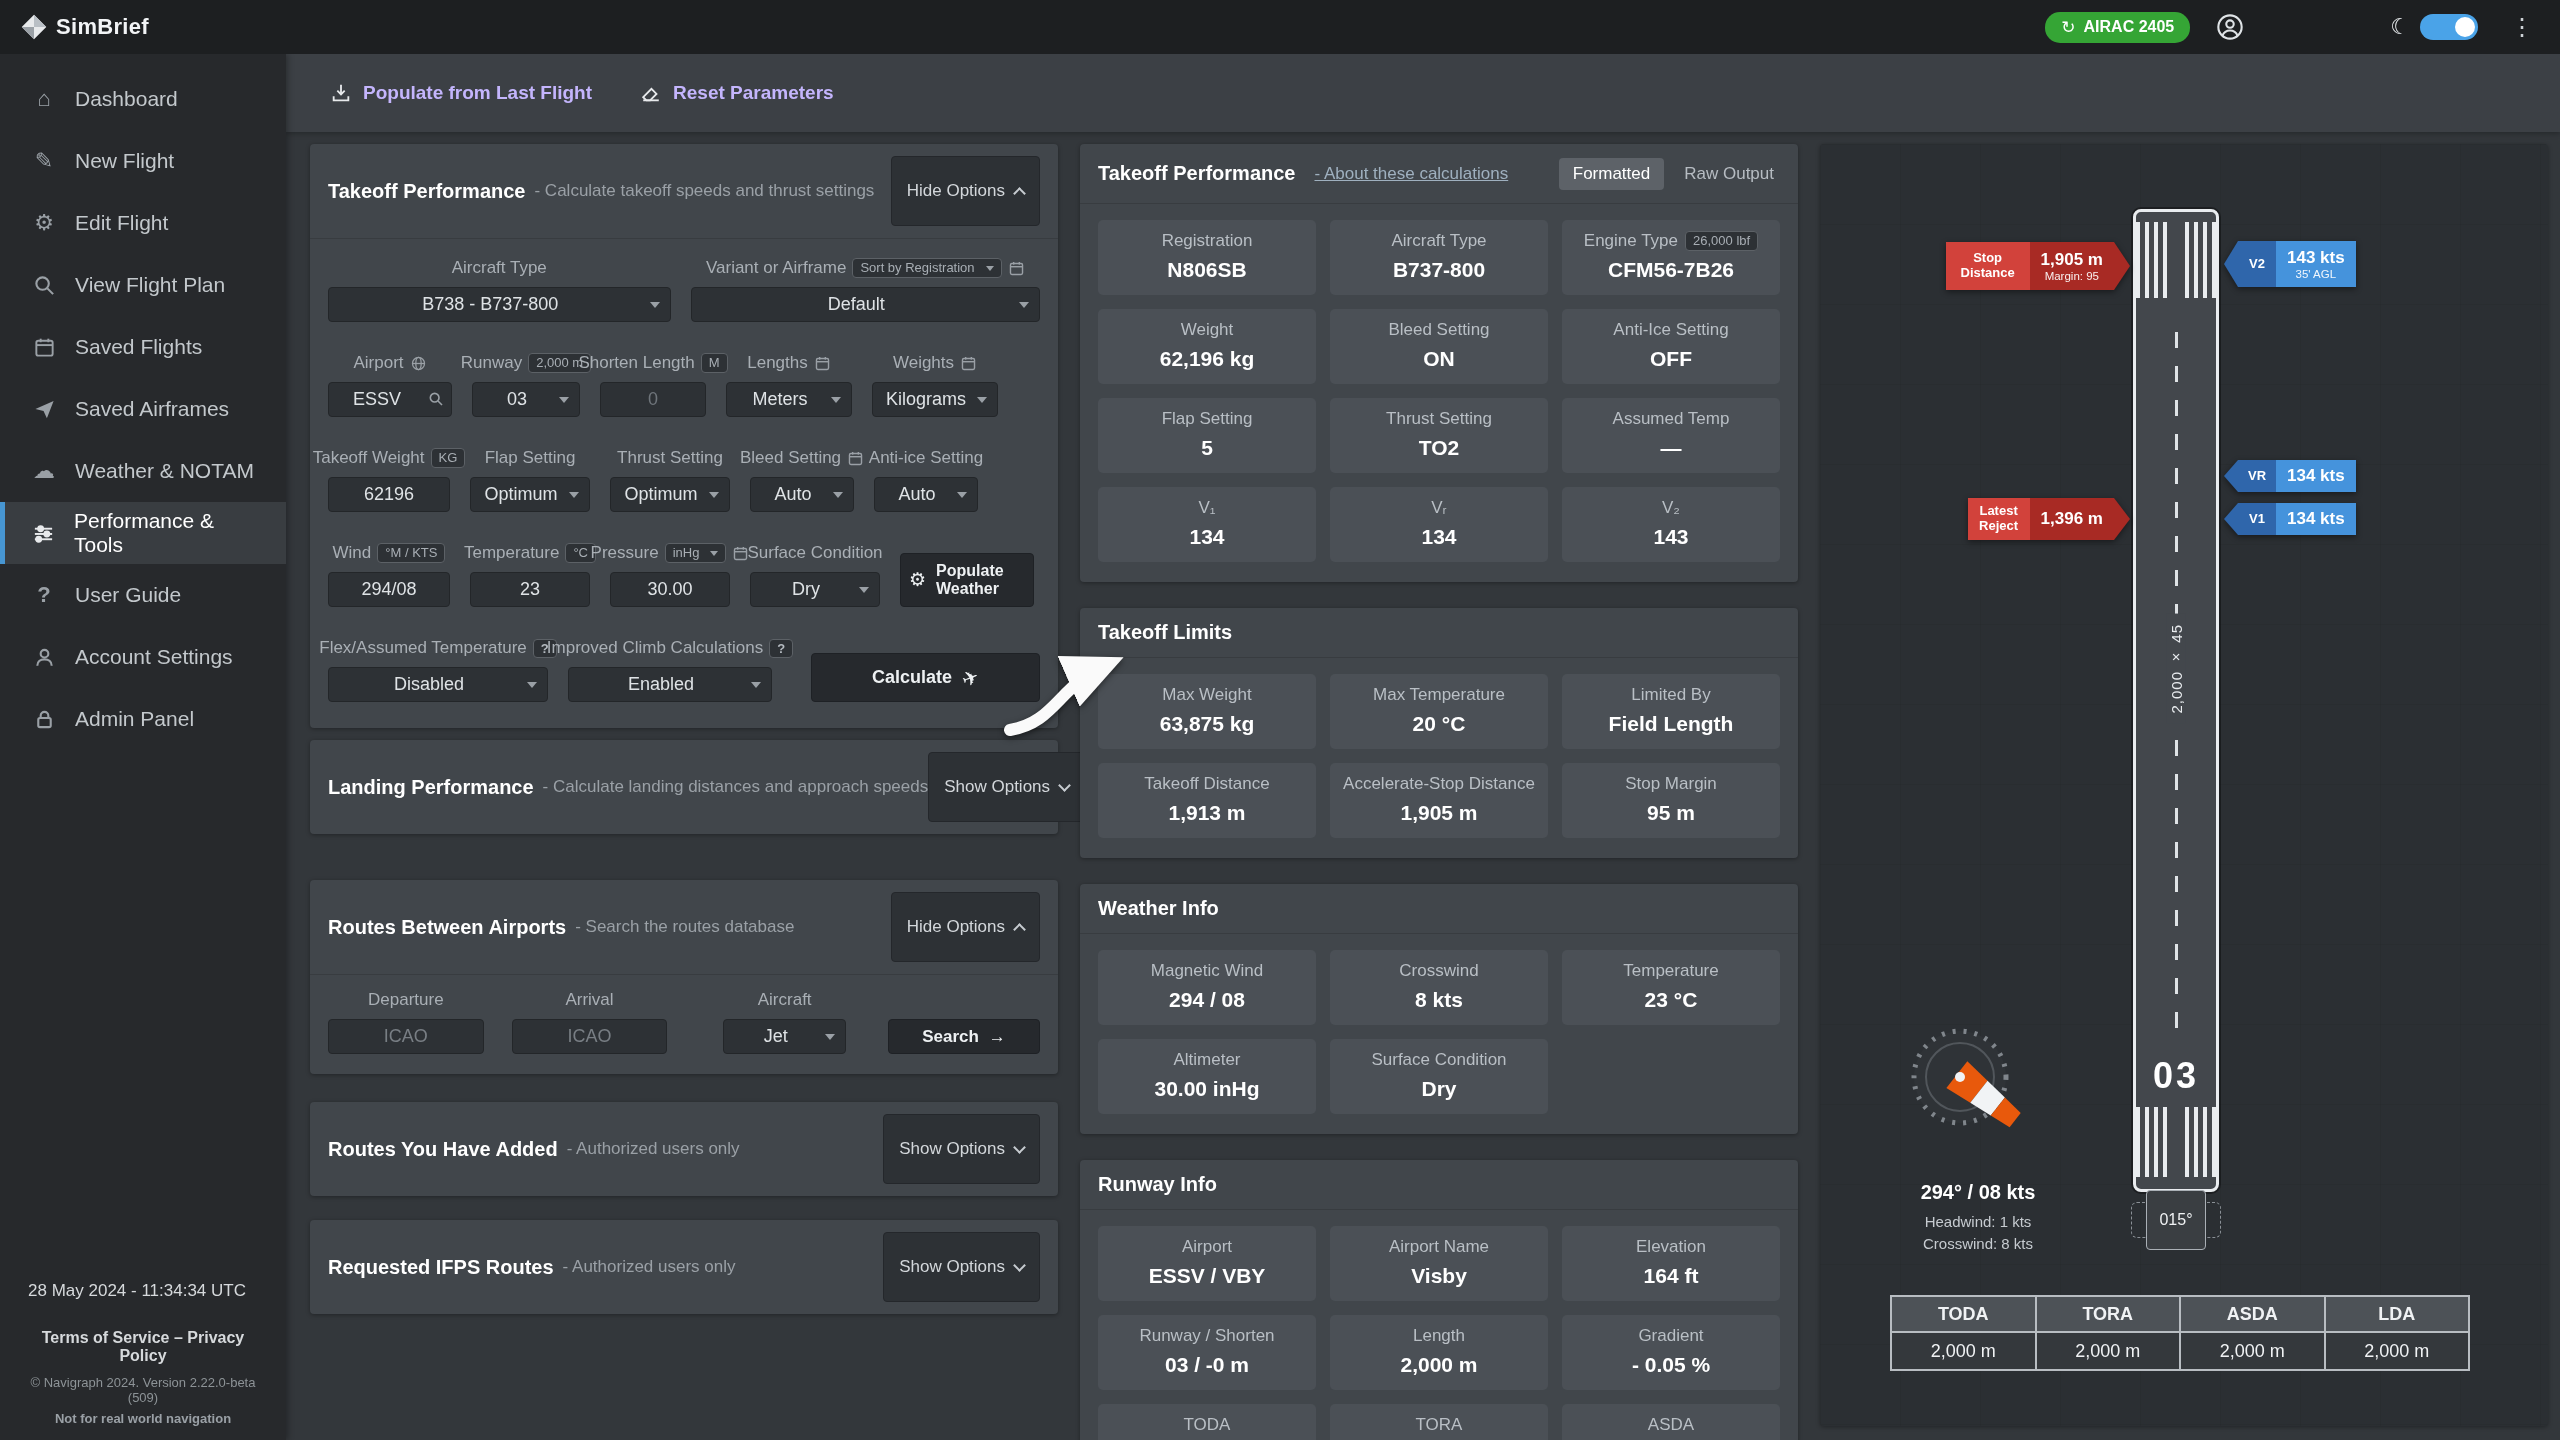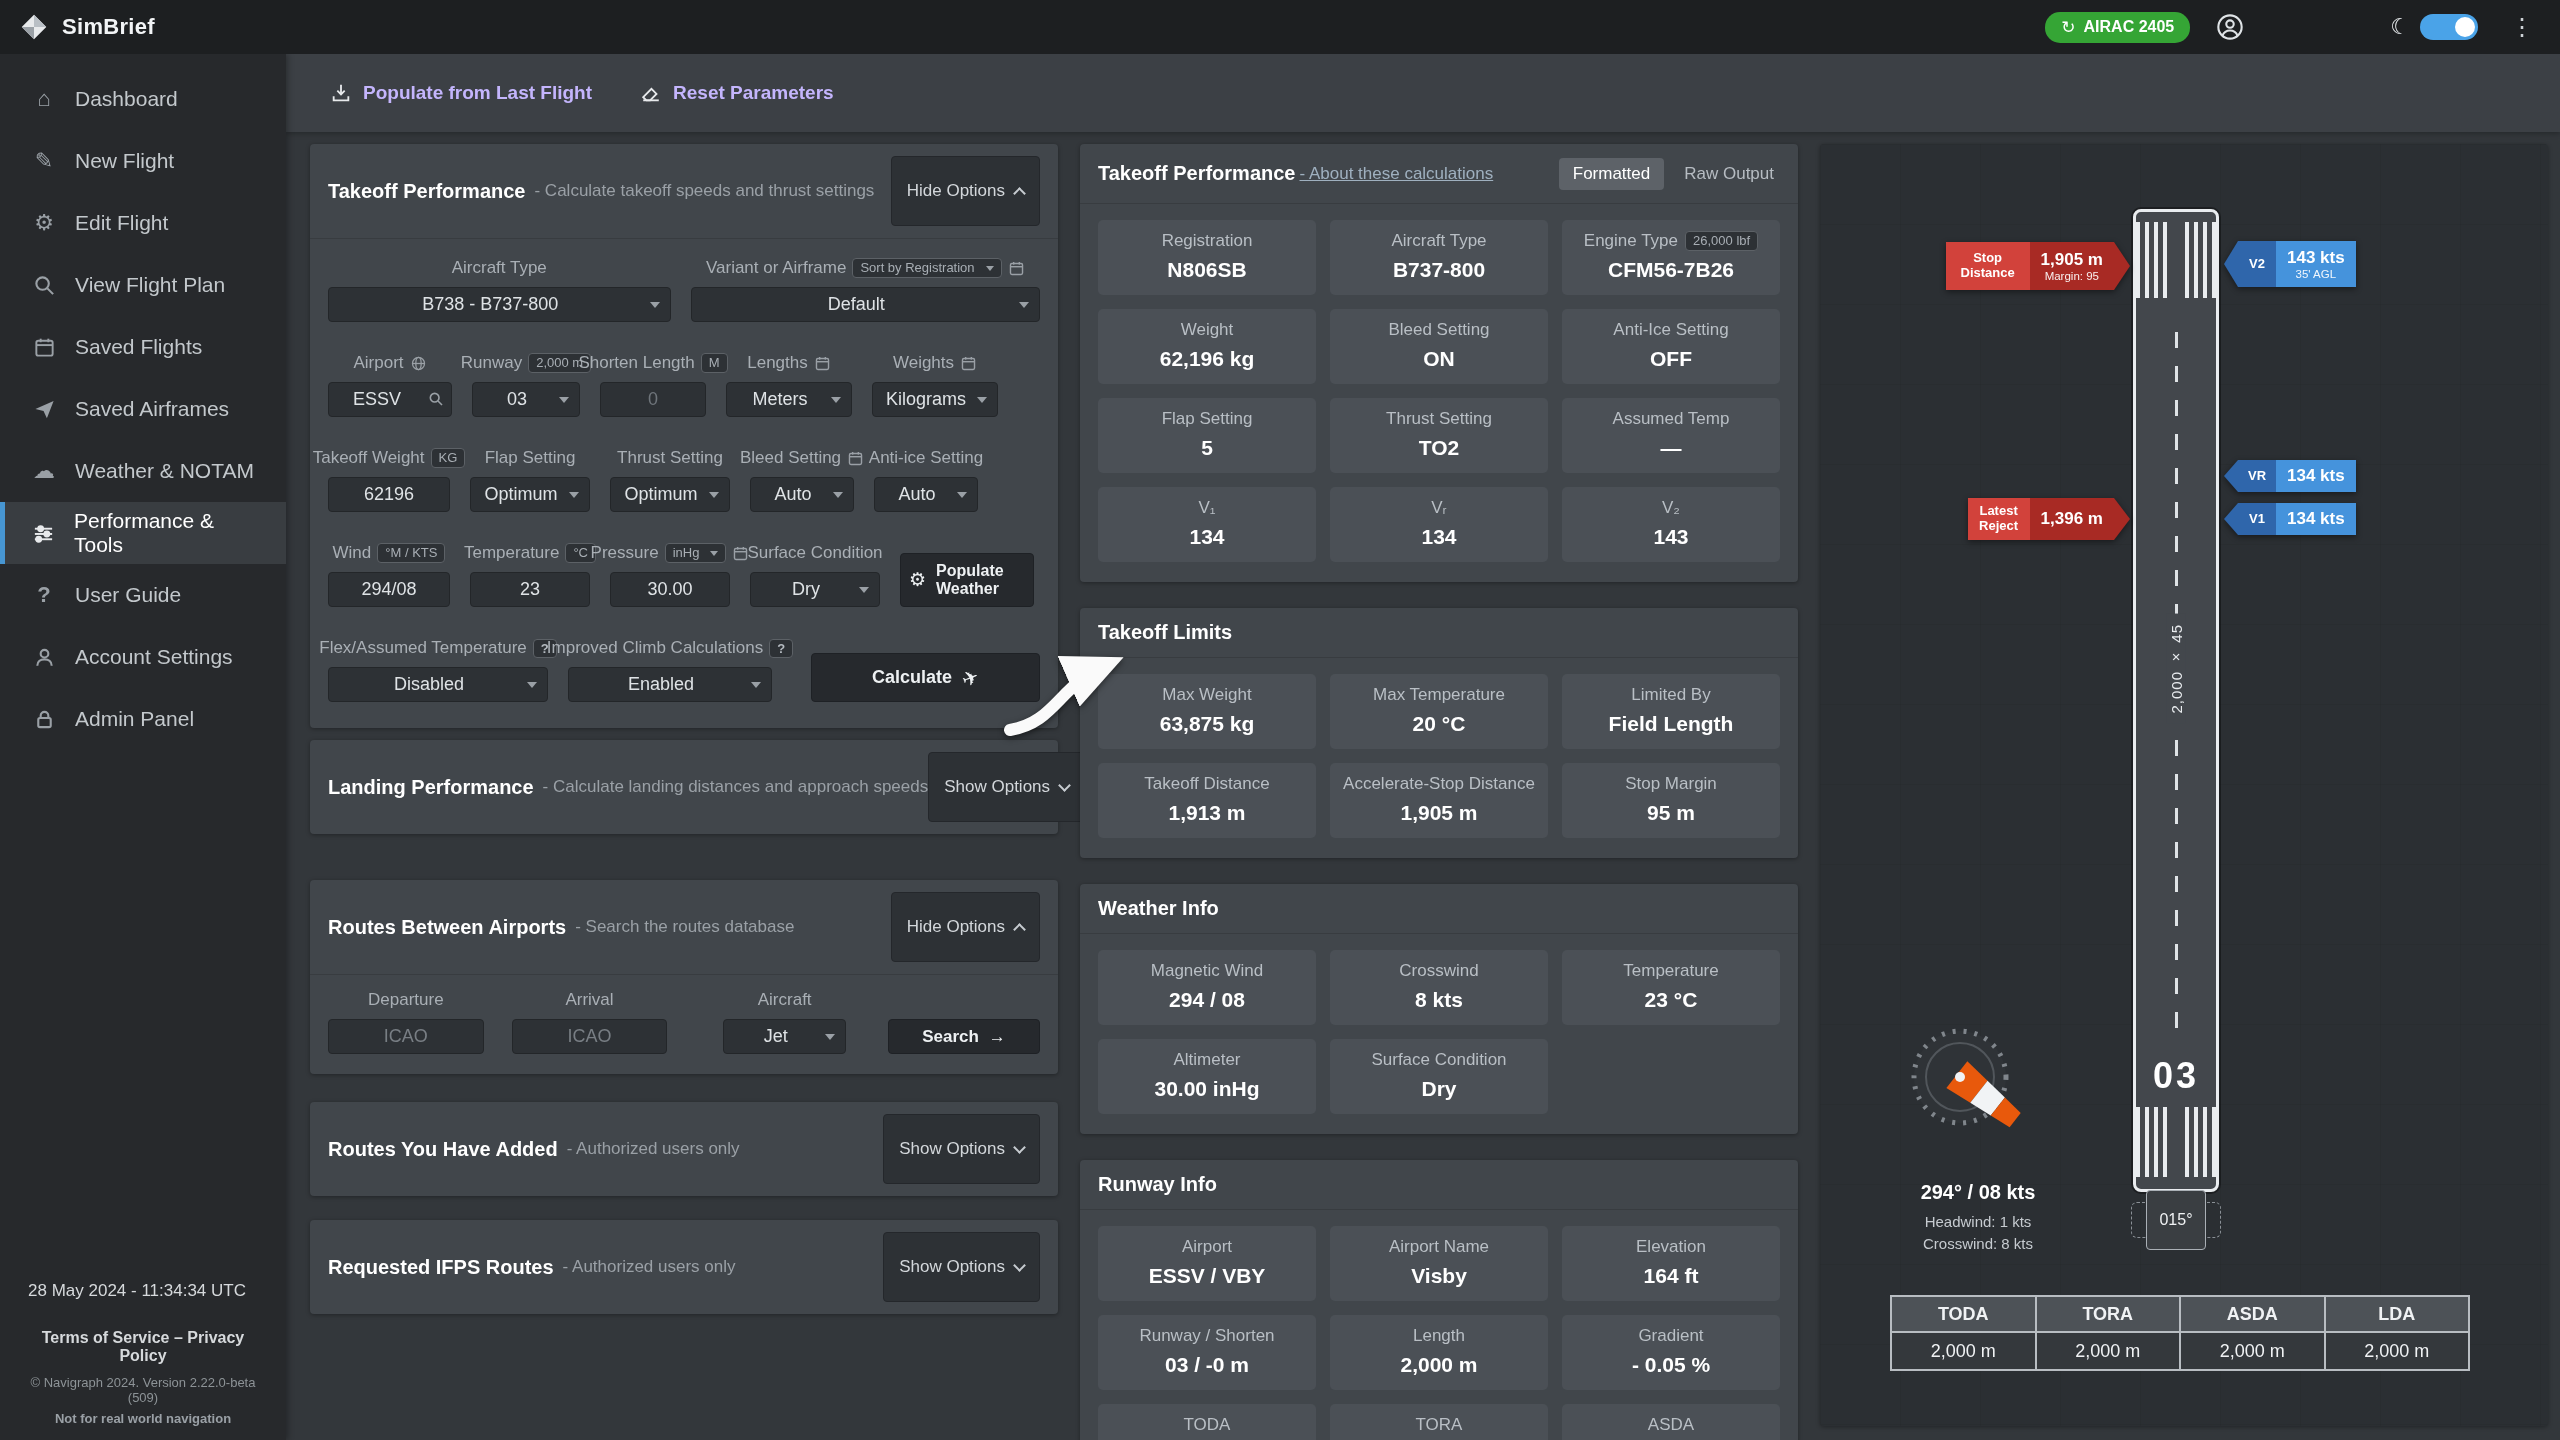--- a/index.html
+++ b/index.html
@@ -1,21 +1,21 @@
 <!DOCTYPE html>
 <html><head>
 <meta charset="utf-8">
 <style>
   *{margin:0;padding:0;box-sizing:border-box}
   html,body{width:2560px;height:1440px;overflow:hidden}
   body{background:#33373b;font-family:"Liberation Sans","DejaVu Sans",sans-serif;color:#e6e9ec;position:relative}
 
   
   .topbar{position:absolute;left:0;top:0;right:0;height:54px;background:#1d1f21;display:flex;align-items:center;justify-content:space-between;padding:0 20px;z-index:30}
-  .tb-left{display:flex;align-items:center;gap:14px}
+  .tb-left{display:flex;align-items:center;gap:8px}
   .appname{font-size:22px;font-weight:700;color:#f2f4f6;letter-spacing:.3px}
   .tb-right{display:flex;align-items:center;gap:26px}
   .airac{display:flex;align-items:center;gap:8px;background:#35a535;border-radius:15px;padding:5px 16px;color:#fff;font-size:16px;font-weight:700;cursor:pointer}
   .refresh{font-size:17px;font-weight:400}
   .person-icon svg{width:28px;height:28px;display:block}
   .theme-group{display:flex;align-items:center;gap:10px;margin-left:120px}
   .moon{font-size:22px;color:#e6e9ec}
   .toggle{width:58px;height:26px;border-radius:13px;background:#4aa3e8;position:relative;cursor:pointer}
   .knob{position:absolute;right:3px;top:3px;width:20px;height:20px;border-radius:50%;background:#fff}
   .kebab{font-size:24px;color:#cdd2d6;cursor:pointer;padding:0 6px}
@@ -45,21 +45,21 @@
   .col-left{width:748px}
   .col-mid{width:718px}
   .col-right{width:728px;height:1282px;background:#2b2f33;border-radius:4px;position:relative;box-shadow:0 1px 4px rgba(0,0,0,.35);background-image:linear-gradient(rgba(0,0,0,.05) 1px,transparent 1px),linear-gradient(90deg,rgba(0,0,0,.05) 1px,transparent 1px);background-size:80px 80px}
 
   
   .panel{background:#41464b;border-radius:4px;box-shadow:0 1px 4px rgba(0,0,0,.35);margin-bottom:26px}
   .phead{display:flex;align-items:center;padding:12px 18px;min-height:60px}
   .panel.bordered .phead{border-bottom:1px solid #383c40}
   .ptitle{font-weight:700;font-size:20px;color:#fff;white-space:nowrap}
   .psub{font-size:17px;color:#9aa0a6;margin-left:9px;white-space:nowrap}
-  .plink{font-size:17px;color:#9fb0bf;margin-left:4px;text-decoration:underline;cursor:pointer;white-space:nowrap}
+  .plink{font-size:17px;color:#9fb0bf;margin-left:19px;text-decoration:underline;cursor:pointer;white-space:nowrap}
   .opt-btn{margin-left:auto;display:inline-flex;align-items:center;background:#2d3135;border:1px solid #24272b;border-radius:4px;padding:24px 15px;color:#d3d7db;font-size:17px;cursor:pointer;white-space:nowrap}
   .chev{display:inline-block;width:9px;height:9px;border-right:2px solid #c6cbd0;border-bottom:2px solid #c6cbd0;margin-left:10px}
   .chev.up{transform:rotate(-135deg);margin-top:5px}
   .chev.down{transform:rotate(45deg);margin-top:-3px}
   .pbody{padding:18px 18px 22px}
 
   
   .frow{display:flex;gap:20px;margin-bottom:30px}
   .frow:last-child{margin-bottom:4px}
   .fg{display:flex;flex-direction:column;align-items:center;gap:8px}

